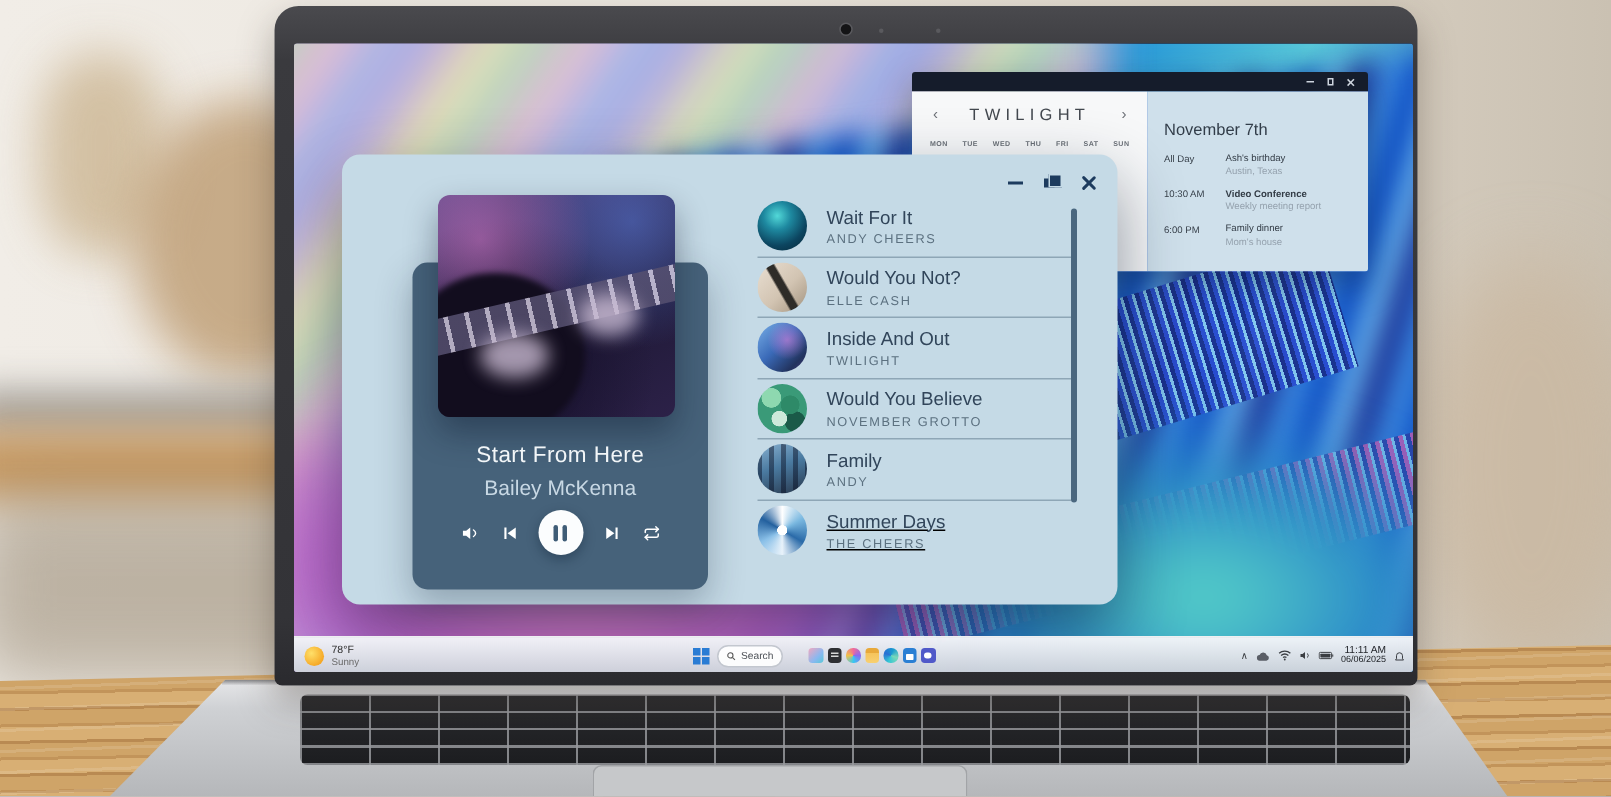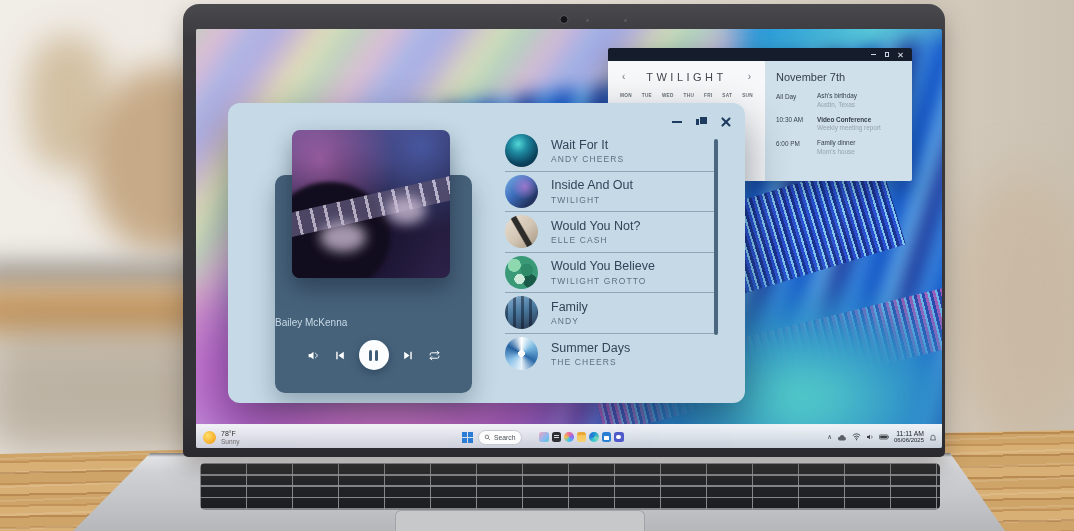--- a/index.html
+++ b/index.html
@@ -82,21 +82,21 @@
   .cal-close { position:relative; width:5px; height:5px; }
   .cal-close::before,.cal-close::after { content:""; position:absolute; left:2.1px; top:-0.5px; width:1.1px; height:6px; background:#cdd4de; }
   .cal-close::before { transform:rotate(45deg); } .cal-close::after { transform:rotate(-45deg); }
   .cal-body { display:flex; height:120px; }
   .cal-left { width:157px; background:#f7f8f9; padding-top:10px; }
   .cal-nav { display:flex; justify-content:space-between; align-items:center; padding:0 14px; }
   .cal-arrow { font-size:10px; color:#6d7278; line-height:1; }
   .cal-month { font-size:11px; letter-spacing:3.5px; color:#43484f; }
   .cal-weekdays { display:flex; justify-content:space-between; padding:0 12px; margin-top:10px; }
   .cal-weekdays span { font-size:4.7px; font-weight:bold; color:#6b7077; letter-spacing:.3px; }
-  .cal-right { width:147px; background:#cfe0eb; padding:10px 11px; }
+  .cal-right { width:147px; background:#cfe0eb; padding:20px 11px; }
   .cal-day-title { font-size:11px; color:#323d49; margin-bottom:9px; }
   .cal-event { display:flex; margin-bottom:8px; }
   .cal-ev-time { width:41px; flex-shrink:0; font-size:6.4px; color:#39424c; padding-top:.5px; }
   .cal-ev-title { font-size:6.4px; color:#333c46; }
   .cal-ev-title.bold { font-weight:bold; }
   .cal-ev-detail { font-size:6.4px; color:#95a2ae; margin-top:1.5px; }
 
   
   .player { position:absolute; left:32px; top:74px; width:517px; height:300px;
     background:#c5dae6; border-radius:12px; box-shadow:0 18px 44px rgba(10,25,45,.45); }
@@ -122,33 +122,33 @@
   .guitar-body { position:absolute; left:-22px; bottom:-14px; width:120px; height:110px; border-radius:50%;
     background:#120d1e; filter:blur(2px); }
   .guitar-neck { position:absolute; left:-10px; top:62px; width:200px; height:24px; transform:rotate(-13deg);
     background:repeating-linear-gradient(90deg,#cfc8dd 0 3px,#565070 3px 14px); border-radius:3px; opacity:.85; }
   .hand { position:absolute; border-radius:50%; background:#c9bad2; filter:blur(6px); opacity:.8; }
   .hand.h1 { left:28px; top:92px; width:46px; height:30px; }
   .hand.h2 { left:94px; top:66px; width:40px; height:28px; }
 
   .np-title { position:absolute; left:47px; top:192px; width:197px; text-align:center;
     font-size:15px; color:#f2f6f8; letter-spacing:.3px; }
-  .np-artist { position:absolute; left:47px; top:214px; width:197px; 
-    font-size:10px; color:#c8d8e4; }
+  .np-artist { position:absolute; left:47px; top:214px; width:197px; text-align:center;
+    font-size:14px; color:#c8d8e4; }
   .pc-row { position:absolute; left:47px; top:230px; width:197px; height:44px;
     display:flex; align-items:center; justify-content:center; gap:13px; }
   .pc-icon { width:13px; height:13px; display:block; }
   .pause-btn { width:30px; height:30px; border-radius:50%; background:#fbfdfe;
     display:flex; align-items:center; justify-content:center; gap:3.5px;
     box-shadow:0 3px 8px rgba(10,25,45,.35); }
   .pause-bar { width:3px; height:11px; background:#3f5d77; border-radius:1.5px; }
 
   .playlist { position:absolute; left:277px; top:28px; width:209px; }
   .track { display:flex; align-items:center; gap:13px; height:40.5px; border-bottom:1px solid #8ea6b6; }
-  .track:last-child { border-bottom:none; }
+  .track:last-child { border-bottom:none;text-decoration:underline; }
   .track-art { width:33px; height:33px; border-radius:50%; flex-shrink:0; }
   .track-title { font-size:12.5px; color:#31455a; }
   .track-artist { font-size:8.5px; color:#5c7180; letter-spacing:1.1px; margin-top:2.5px; }
   .art-1 { background:radial-gradient(circle at 40% 30%, #52d8d8 0%, #1e89a0 30%, #0c4560 65%, #062535 100%); }
   .art-2 { background:
       radial-gradient(circle at 60% 35%, rgba(220,130,220,.6), transparent 45%),
       linear-gradient(135deg,#7ab0e8 0%,#3a6ab8 45%,#22335e 80%,#4a3a7e 100%); }
   .art-3 { background:
       linear-gradient(60deg, transparent 42%, #2e2c28 45%, #2e2c28 55%, transparent 58%),
       linear-gradient(135deg,#e9dfd2 0%,#d2c4b2 55%,#a2937f 100%); }
@@ -297,20 +297,21 @@
           <span class="wc wc-close"></span>
         </div>
 
         <div class="player-card"></div>
         <div class="album-art">
           <div class="guitar-body"></div>
           <div class="guitar-neck"></div>
           <div class="hand h1"></div>
           <div class="hand h2"></div>
         </div>
+        <div class="np-title">Start From Here</div>
         <div class="np-artist">Bailey McKenna</div>
 
         <div class="pc-row">
           <svg class="pc-icon" viewBox="0 0 24 24">
             <path d="M3 9v6h4l5 4V5L7 9H3z" fill="#fff"></path>
             <path d="M16 8c1.6 1 2.6 2.3 2.6 4s-1 3-2.6 4" stroke="#fff" fill="none" stroke-width="1.8" stroke-linecap="round"></path>
           </svg>
           <svg class="pc-icon" viewBox="0 0 24 24" fill="#fff">
             <path d="M6 5h2.6v14H6z"></path>
               <path d="M20 5l-10 7 10 7z"></path>
@@ -333,38 +334,38 @@
 
         <div class="playlist">
           <div class="track">
             <div class="track-art art-1"></div>
             <div>
               <div class="track-title">Wait For It</div>
               <div class="track-artist">ANDY CHEERS</div>
             </div>
           </div>
           <div class="track">
+            <div class="track-art art-3"></div>
+            <div>
+              <div class="track-title">Would You Not?</div>
+              <div class="track-artist">ELLE CASH</div>
+            </div>
+          </div>
+          <div class="track">
             <div class="track-art art-2"></div>
             <div>
               <div class="track-title">Inside And Out</div>
               <div class="track-artist">TWILIGHT</div>
             </div>
           </div>
           <div class="track">
-            <div class="track-art art-3"></div>
-            <div>
-              <div class="track-title">Would You Not?</div>
-              <div class="track-artist">ELLE CASH</div>
-            </div>
-          </div>
-          <div class="track">
             <div class="track-art art-4"></div>
             <div>
               <div class="track-title">Would You Believe</div>
-              <div class="track-artist">TWILIGHT GROTTO</div>
+              <div class="track-artist">NOVEMBER GROTTO</div>
             </div>
           </div>
           <div class="track">
             <div class="track-art art-5"></div>
             <div>
               <div class="track-title">Family</div>
               <div class="track-artist">ANDY</div>
             </div>
           </div>
           <div class="track">

